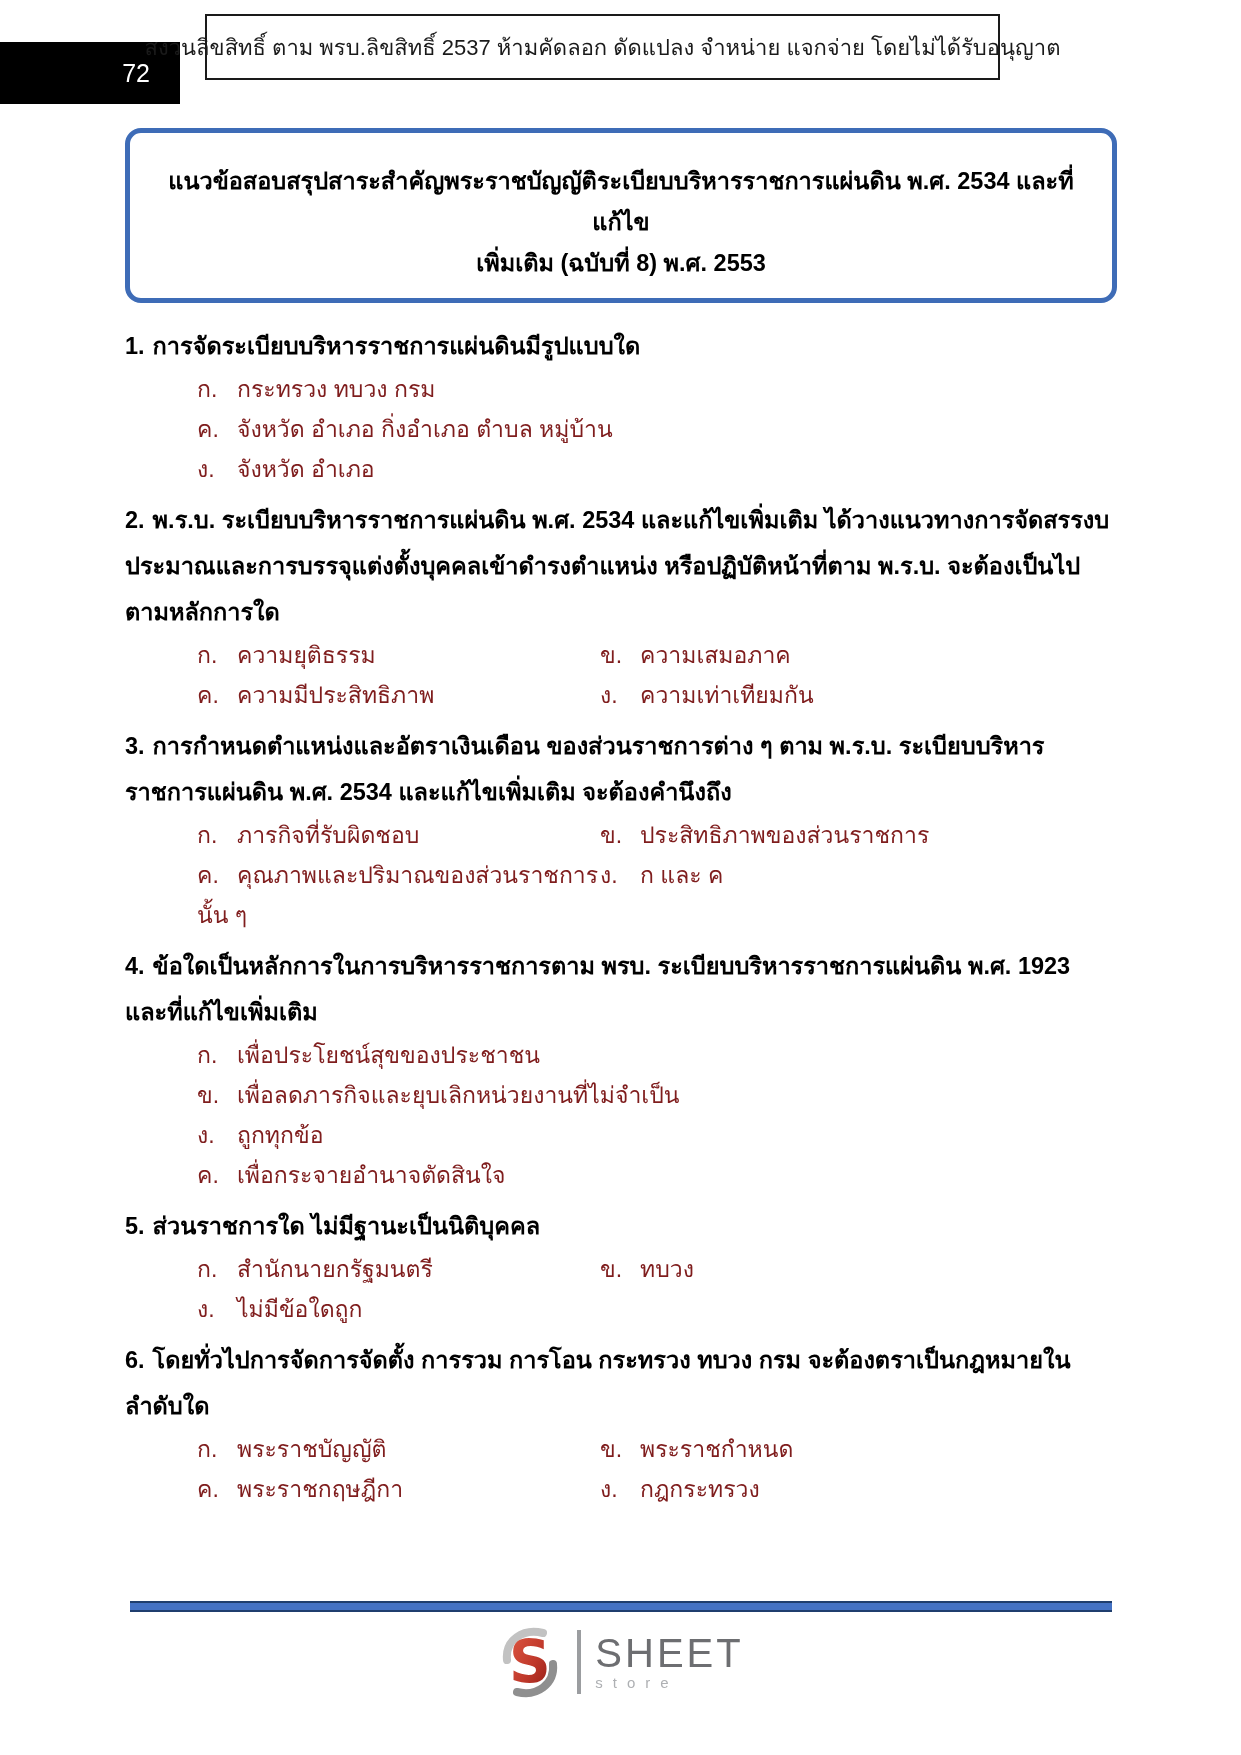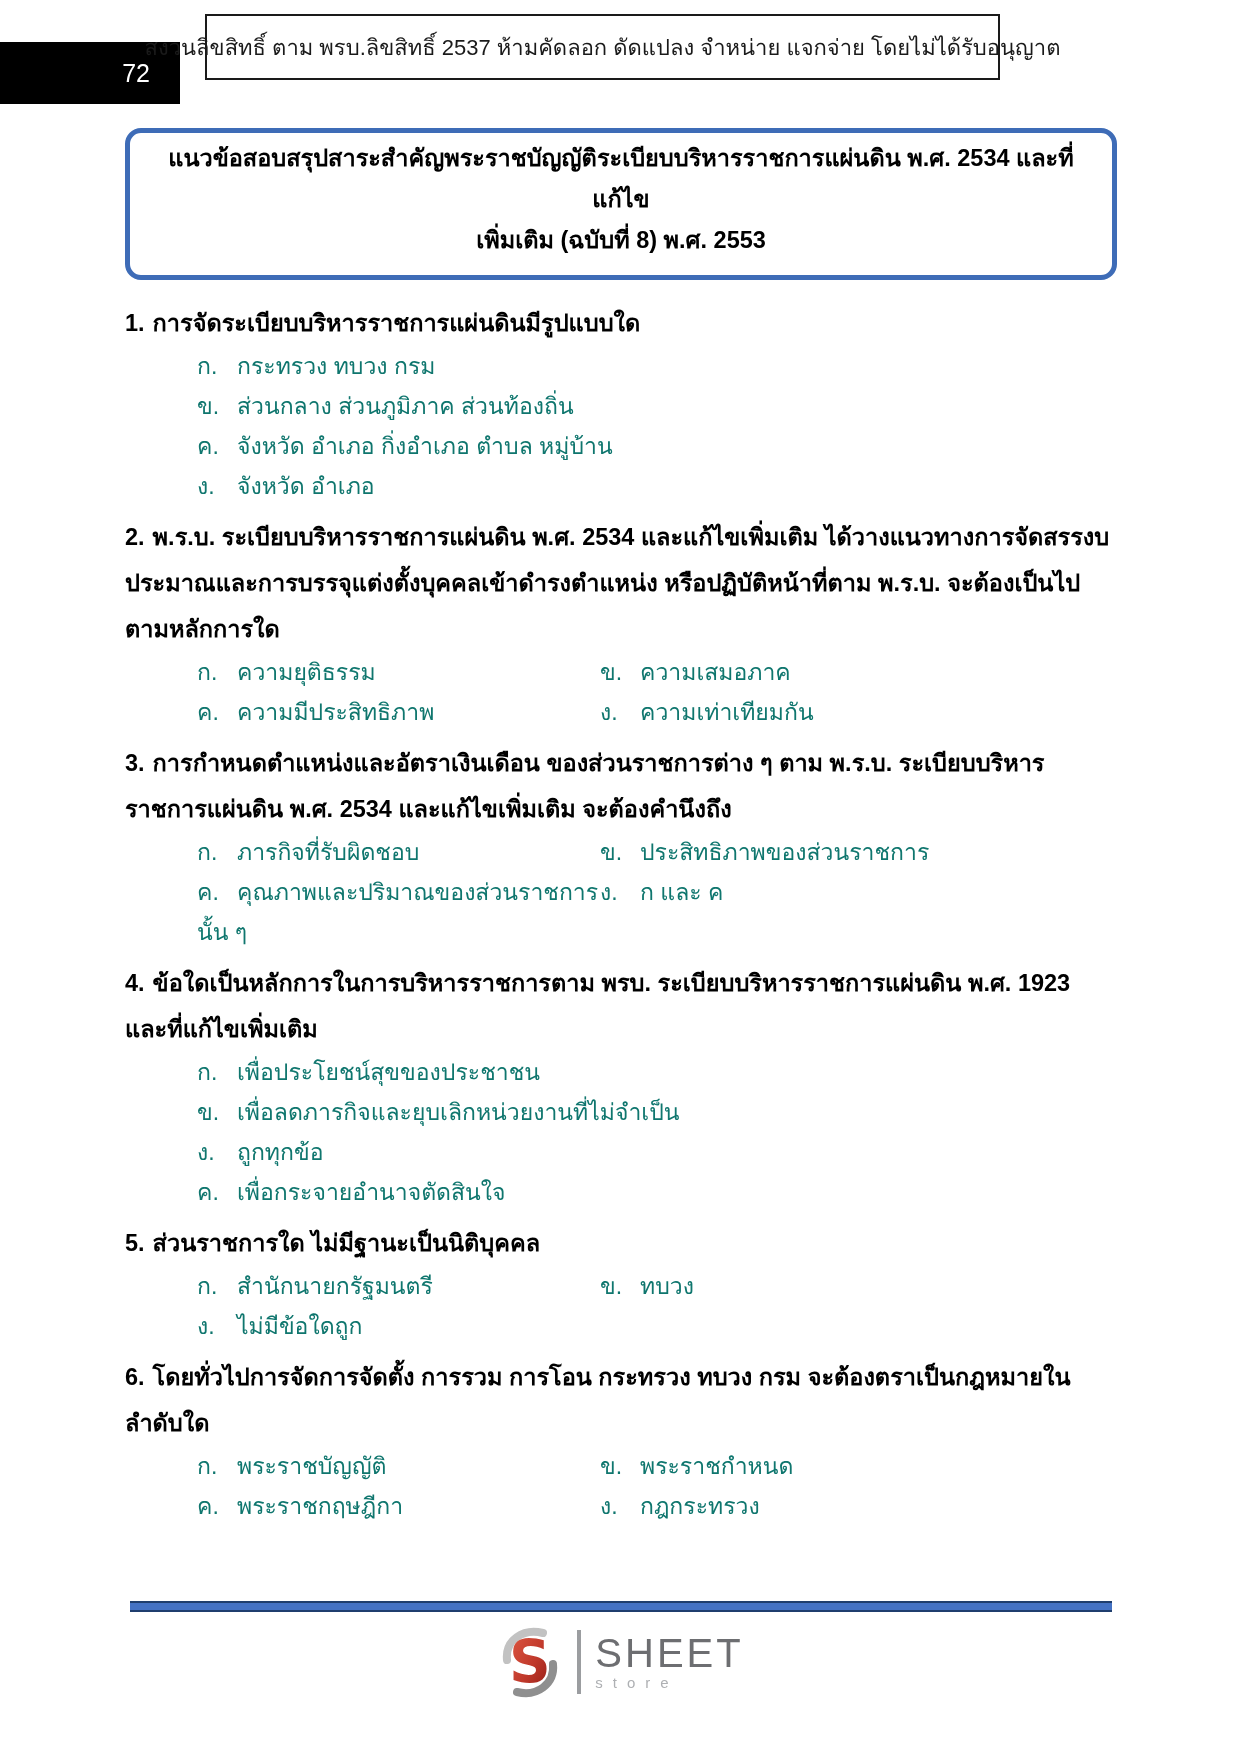--- a/index.html
+++ b/index.html
@@ -46,39 +46,39 @@
 
   
   .content {
     position: absolute;
     left: 125px; top: 128px;
     width: 992px;
   }
   .title-box {
     border: 5px solid #3E6CB7;
     border-radius: 16px;
-    padding: 5px 26px 14px;
+    padding: 28px 26px 14px;
     text-align: center;
     font-weight: bold;
     font-size: 23.5px;
     line-height: 41px;
     color: #000000;
     background: #ffffff;
   }
   .questions { margin-top: 20px; }
   .question { margin-top: 8px; }
   .q-heading {
     font-weight: bold;
     font-size: 23.5px;
     line-height: 46px;
     color: #000000;
     text-align: left;
   }
   .q-number { margin-right: 8px; }
-  .opts { padding-left: 72px; font-size: 23px; color: #0f766e; }
+  .opts { padding-left: 72px; font-size: 23px; color: #7f1d1d; }
   .opts .opt { line-height: 40px; }
   .opts.two-col {
     display: grid;
     grid-template-columns: 403px auto;
   }
   .opt .letter {
     display: inline-block;
     width: 40px;
   }
 
@@ -138,21 +138,20 @@
       <div>แนวข้อสอบสรุปสาระสำคัญพระราชบัญญัติระเบียบบริหารราชการแผ่นดิน พ.ศ. 2534 และที่แก้ไข</div>
       <div>เพิ่มเติม (ฉบับที่ 8) พ.ศ. 2553</div>
     </div>
 
     <div class="questions">
 
       <div class="question">
         <p class="q-heading"><span class="q-number">1.</span><span>การจัดระเบียบบริหารราชการแผ่นดินมีรูปแบบใด</span></p>
         <div class="opts">
           <div class="opt"><span class="letter">ก.</span><span>กระทรวง ทบวง กรม</span></div>
-          <div class="opt"><span class="letter">ข.</span><span>ส่วนกลาง ส่วนภูมิภาค ส่วนท้องถิ่น</span></div>
           <div class="opt"><span class="letter">ค.</span><span>จังหวัด อำเภอ กิ่งอำเภอ ตำบล หมู่บ้าน</span></div>
           <div class="opt"><span class="letter">ง.</span><span>จังหวัด อำเภอ</span></div>
         </div>
       </div>
 
       <div class="question">
         <p class="q-heading"><span class="q-number">2.</span><span>พ.ร.บ. ระเบียบบริหารราชการแผ่นดิน พ.ศ. 2534 และแก้ไขเพิ่มเติม ได้วางแนวทางการจัดสรรงบประมาณและการบรรจุแต่งตั้งบุคคลเข้าดำรงตำแหน่ง หรือปฏิบัติหน้าที่ตาม พ.ร.บ. จะต้องเป็นไปตามหลักการใด</span></p>
         <div class="opts two-col">
           <div class="opt"><span class="letter">ก.</span><span>ความยุติธรรม</span></div>
           <div class="opt"><span class="letter">ข.</span><span>ความเสมอภาค</span></div>

